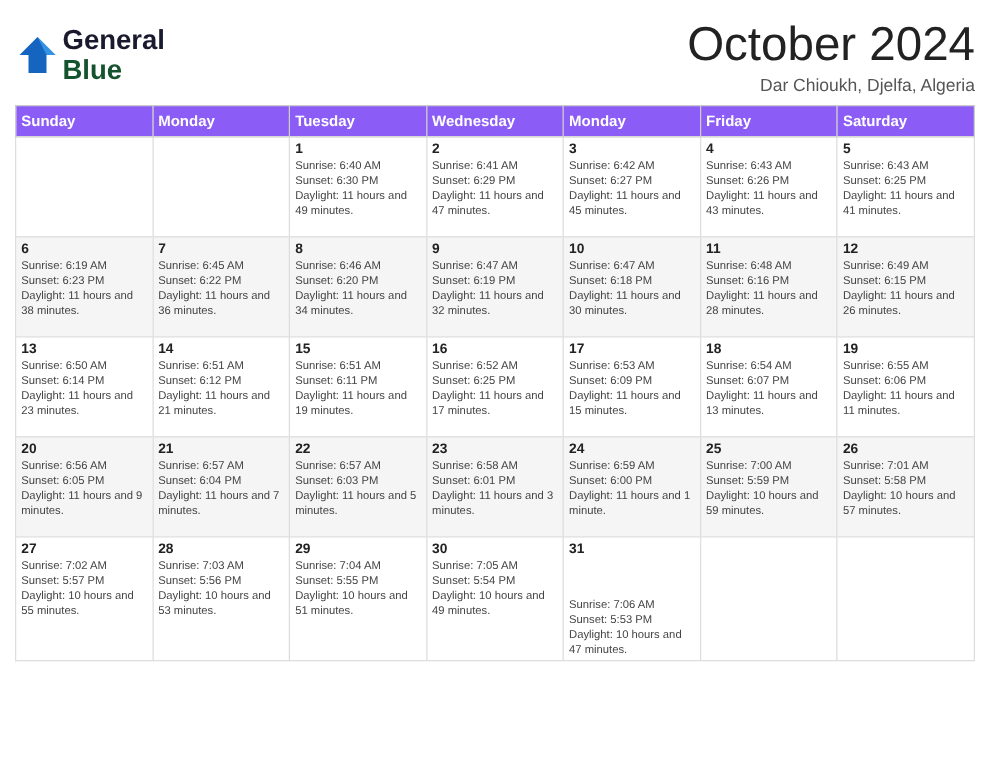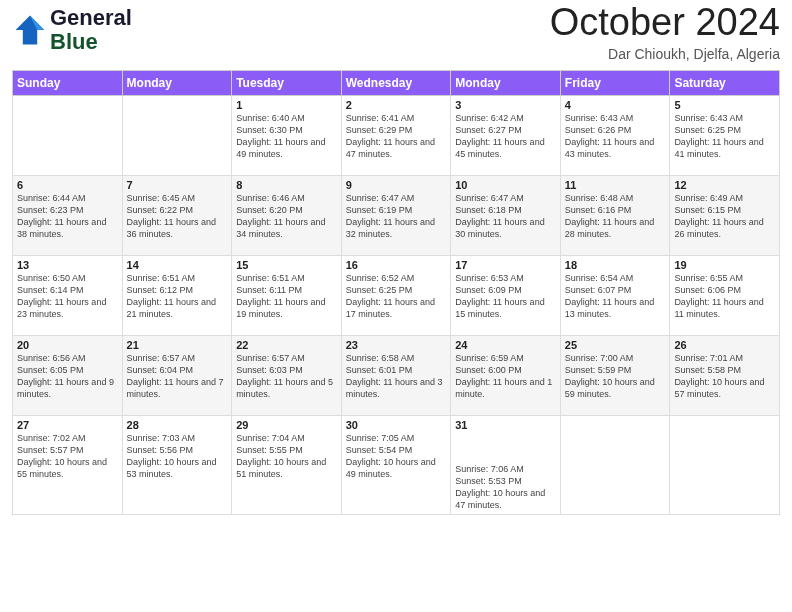--- a/index.html
+++ b/index.html
@@ -5,21 +5,21 @@
     * { box-sizing: border-box; margin: 0; padding: 0; }
     body {
       font-family: Arial, sans-serif;
       background: #fff;
       width: 792px;
       height: 612px;
       overflow: hidden;
     }
     .container {
       width: 792px;
-      padding: 2px 12px 10px 12px;
+      padding: 16px 12px 10px 12px;
     }
     .header {
       display: flex;
       justify-content: space-between;
       align-items: flex-start;
       margin-bottom: 8px;
     }
     .logo {
       display: flex;
       align-items: center;
@@ -162,21 +162,21 @@
           <td>
             <span class="day-number">5</span>
             <div class="cell-content" style="white-space: pre-line;">Sunrise: 6:43 AM
 Sunset: 6:25 PM
 Daylight: 11 hours and 41 minutes.</div>
           </td>
         </tr>
         <tr>
           <td>
             <span class="day-number">6</span>
-            <div class="cell-content" style="white-space: pre-line;">Sunrise: 6:44 AM
+            <div class="cell-content" style="white-space: pre-line;">Sunrise: 6:19 AM
 Sunset: 6:23 PM
 Daylight: 11 hours and 38 minutes.</div>
           </td>
           <td>
             <span class="day-number">7</span>
             <div class="cell-content" style="white-space: pre-line;">Sunrise: 6:45 AM
 Sunset: 6:22 PM
 Daylight: 11 hours and 36 minutes.</div>
           </td>
           <td>

